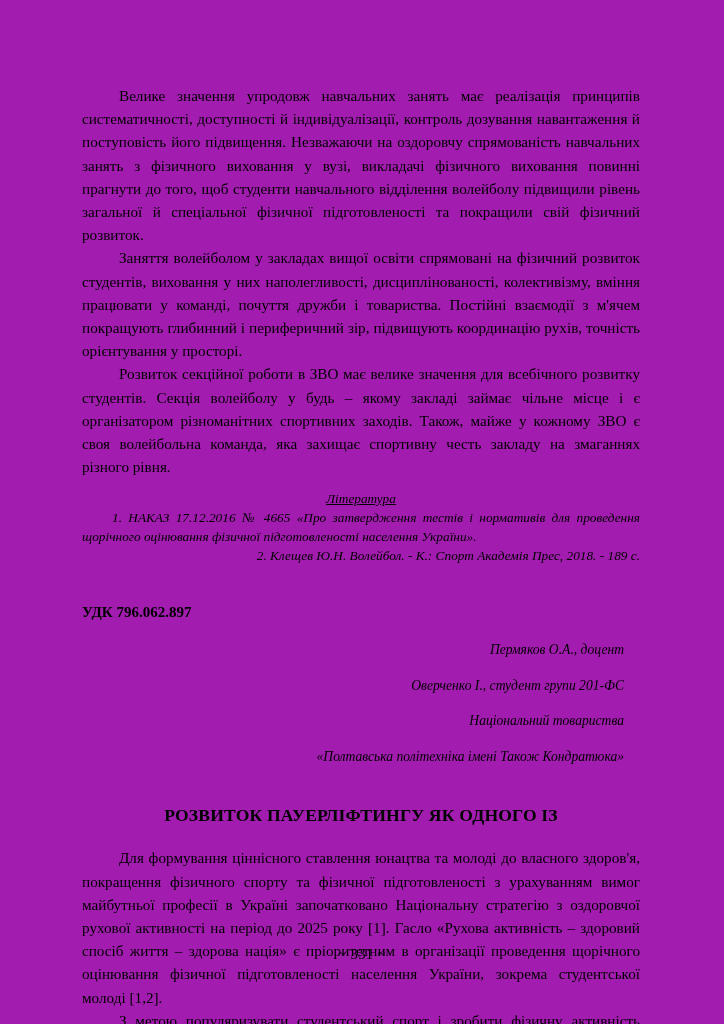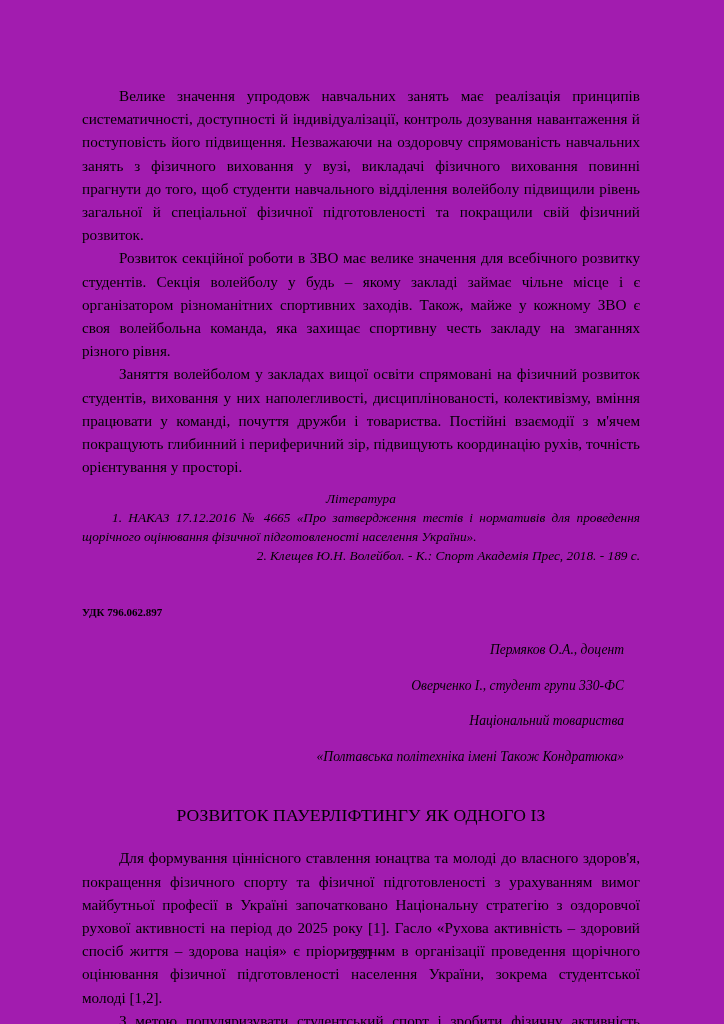--- a/index.html
+++ b/index.html
@@ -43,37 +43,38 @@
   
   .lit-block {
     margin-top: 11px;
   }
   .lit-heading {
     font-size: 13.3px;
     line-height: 19px;
     font-style: italic;
     text-align: center;
     margin: 0;
+    text-decoration: underline;
   }
   .lit-item {
     font-size: 13.3px;
     line-height: 19px;
     font-style: italic;
     text-align: justify;
     text-justify: inter-word;
     text-indent: 30px;
     margin: 0;
   }
   .lit-item.no-justify {
     text-align: right;
   }
 
   
   .udc {
-    font-size: 11px;
+    font-size: 15px;
     line-height: 23px;
     font-weight: bold;
     text-align: left;
     margin: 0;
     padding-top: 36px;
   }
 
   
   .authors {
     margin-top: 11px;
@@ -85,21 +86,21 @@
     font-style: italic;
     margin: 16px;
   }
 
   
   .article-title {
     margin: 0;
     padding-top: 21px;
     font-size: 17.6px;
     line-height: 25px;
-    font-weight: normal;
+    font-weight: bold;
     text-align: center;
     letter-spacing: 0.15px;
   }
   .article-title .tline {
     display: block;
   }
 
   
   .after-title {
     padding-top: 18px;
@@ -118,37 +119,37 @@
   }
 </style>
 </head>
 <body>
 
 <div class="page">
   <div class="content">
 
     <div>
       <p class="para">Велике значення упродовж навчальних занять має реалізація принципів систематичності, доступності й індивідуалізації, контроль дозування навантаження й поступовість його підвищення. Незважаючи на оздоровчу спрямованість навчальних занять з фізичного виховання у вузі, викладачі фізичного виховання повинні прагнути до того, щоб студенти навчального відділення волейболу підвищили рівень загальної й спеціальної фізичної підготовленості та покращили свій фізичний розвиток.</p>
+      <p class="para">Заняття волейболом у  закладах вищої освіти спрямовані на фізичний розвиток студентів, виховання у них наполегливості, дисциплінованості, колективізму, вміння працювати у команді, почуття дружби і товариства. Постійні взаємодії з м'ячем покращують глибинний і периферичний зір, підвищують координацію рухів, точність орієнтування у просторі.</p>
       <p class="para">Розвиток секційної роботи в ЗВО має велике значення для всебічного розвитку студентів. Секція волейболу у будь – якому закладі займає чільне місце і є організатором різноманітних спортивних заходів. Також, майже у кожному ЗВО є своя волейбольна команда, яка захищає спортивну честь закладу на змаганнях різного рівня.</p>
-      <p class="para">Заняття волейболом у  закладах вищої освіти спрямовані на фізичний розвиток студентів, виховання у них наполегливості, дисциплінованості, колективізму, вміння працювати у команді, почуття дружби і товариства. Постійні взаємодії з м'ячем покращують глибинний і периферичний зір, підвищують координацію рухів, точність орієнтування у просторі.</p>
     </div>
 
     <div class="lit-block">
       <p class="lit-heading">Література</p>
       <p class="lit-item">1. НАКАЗ   17.12.2016 № 4665 «Про затвердження тестів і нормативів для проведення щорічного оцінювання фізичної підготовленості населення України».</p>
       <p class="lit-item no-justify">2. Клещев Ю.Н. Волейбол. - К.: Спорт Академія Прес, 2018. - 189 с.</p>
     </div>
 
     <div>
 
       <p class="udc">УДК 796.062.897</p>
 
       <div class="authors">
         <p class="author-line">Пермяков О.А., доцент</p>
-        <p class="author-line">Оверченко І., студент групи 330-ФС</p>
+        <p class="author-line">Оверченко І., студент групи 201-ФС</p>
         <p class="author-line">Національний товариства</p>
         <p class="author-line">«Полтавська політехніка імені Також Кондратюка»</p>
       </div>
 
       <h1 class="article-title">
         <span class="tline">РОЗВИТОК ПАУЕРЛІФТИНГУ ЯК ОДНОГО ІЗ</span>
       </h1>
 
       <div class="after-title">
         <p class="para">Для формування ціннісного ставлення юнацтва та молоді до власного здоров'я, покращення фізичного спорту та фізичної підготовленості з урахуванням вимог майбутньої професії в Україні започатковано Національну стратегію з оздоровчої рухової активності на період до 2025 року [1]. Гасло «Рухова активність – здоровий спосіб життя  –  здорова нація» є пріоритетним в організації проведення щорічного оцінювання фізичної підготовленості населення України, зокрема студентської молоді [1,2].</p>

